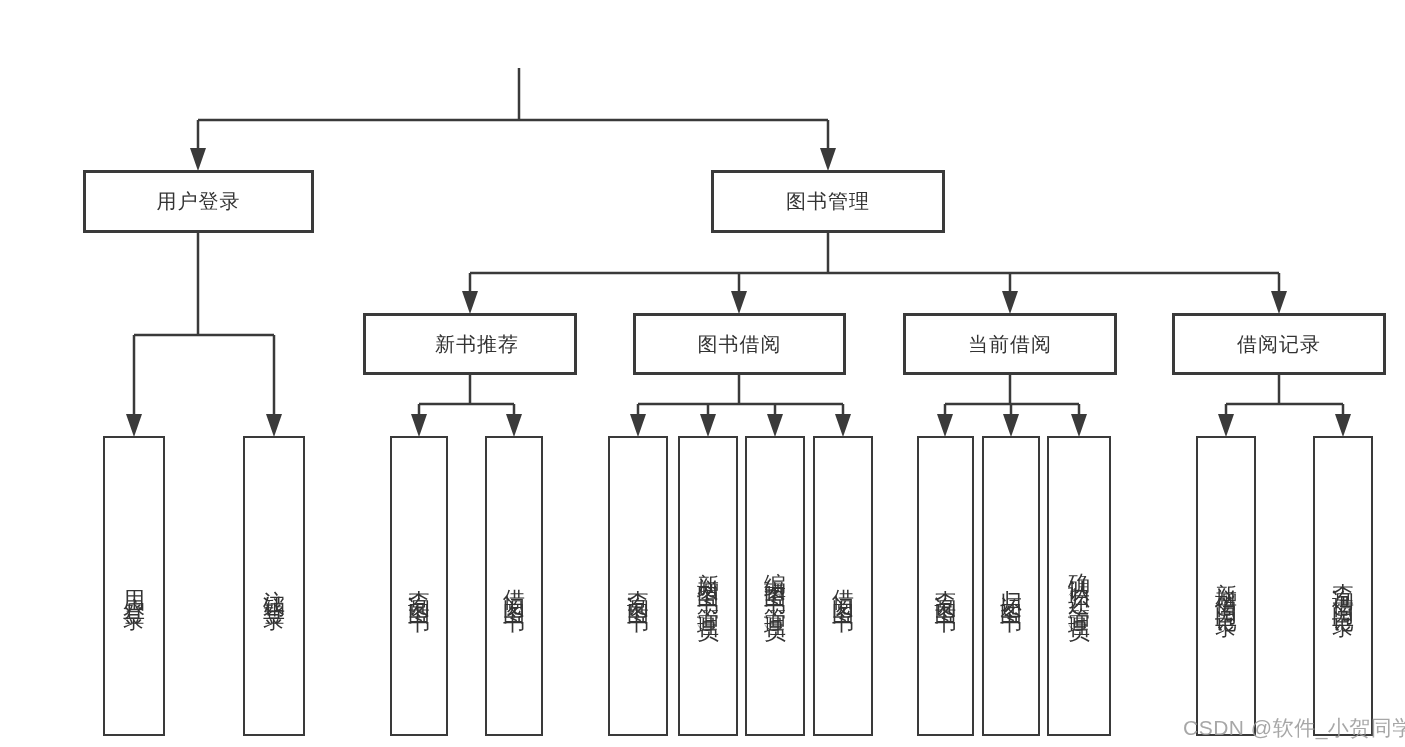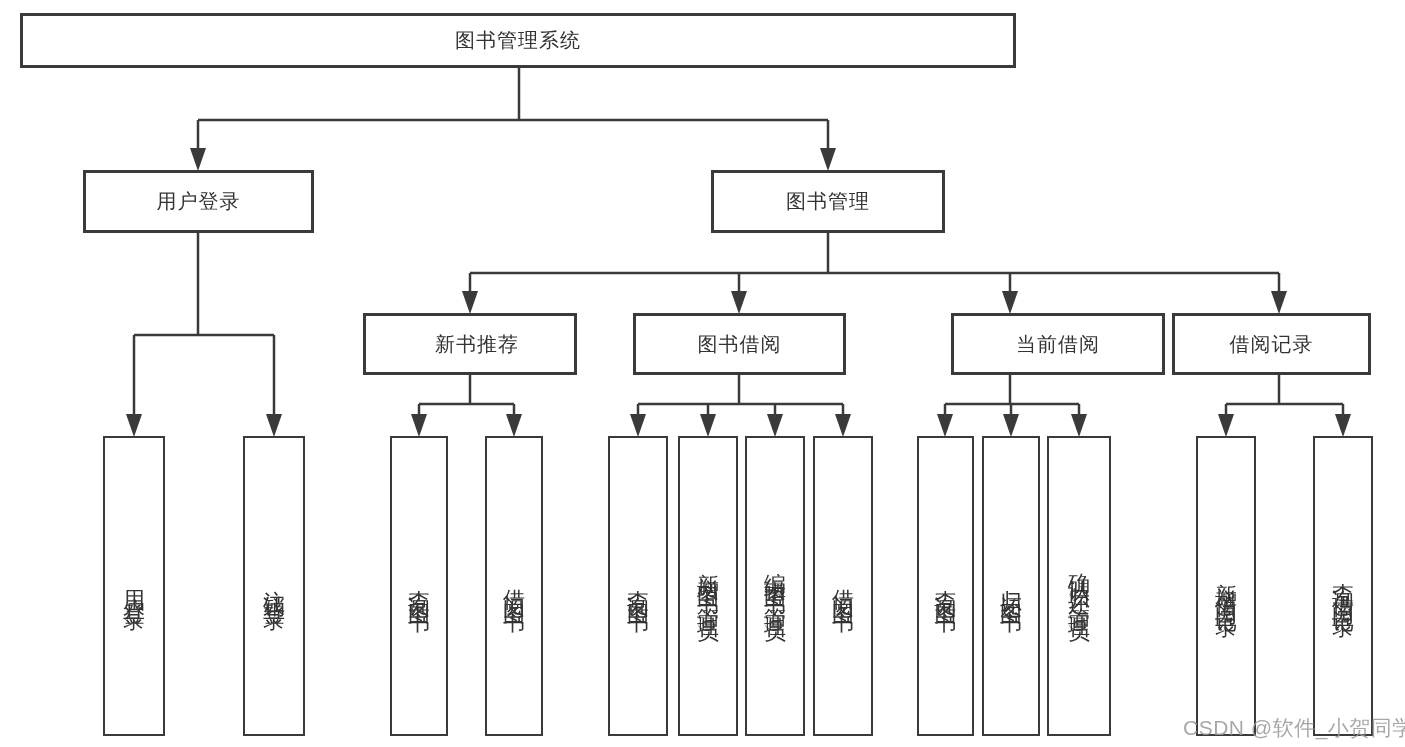--- a/index.html
+++ b/index.html
@@ -134,29 +134,28 @@
 
       <polygon points="937,414 953,414 945,437"></polygon>
       <polygon points="1003,414 1019,414 1011,437"></polygon>
       <polygon points="1071,414 1087,414 1079,437"></polygon>
 
       <polygon points="1218,414 1234,414 1226,437"></polygon>
       <polygon points="1335,414 1351,414 1343,437"></polygon>
     </g>
   </svg>
 
-  <div class="hbox" style="left:20px; top:13px; width:996px; height:55px;">图书管理系统</div>
 
   <div class="hbox" style="left:83px; top:170px; width:231px; height:63px;">用户登录</div>
   <div class="hbox" style="left:711px; top:170px; width:234px; height:63px;text-align:right;">图书管理</div>
 
   <div class="hbox" style="left:363px; top:313px; width:214px; height:62px;padding-left:14px;">新书推荐</div>
   <div class="hbox" style="left:633px; top:313px; width:213px; height:62px;">图书借阅</div>
-  <div class="hbox" style="left:903px; top:313px; width:214px; height:62px;margin-left:48px;">当前借阅</div>
-  <div class="hbox" style="left:1172px; top:313px; width:199px; height:62px;">借阅记录</div>
+  <div class="hbox" style="left:903px; top:313px; width:214px; height:62px;">当前借阅</div>
+  <div class="hbox" style="left:1172px; top:313px; width:214px; height:62px;">借阅记录</div>
 
   <div class="vbox" style="left:103px; width:62px;">
     <span class="vtext">用户登录</span>
   </div>
   <div class="vbox" style="left:243px; width:62px;">
     <span class="vtext">注销登录</span>
   </div>
 
   <div class="vbox" style="left:390px; width:58px;">
     <span class="vtext">查询图书</span>

